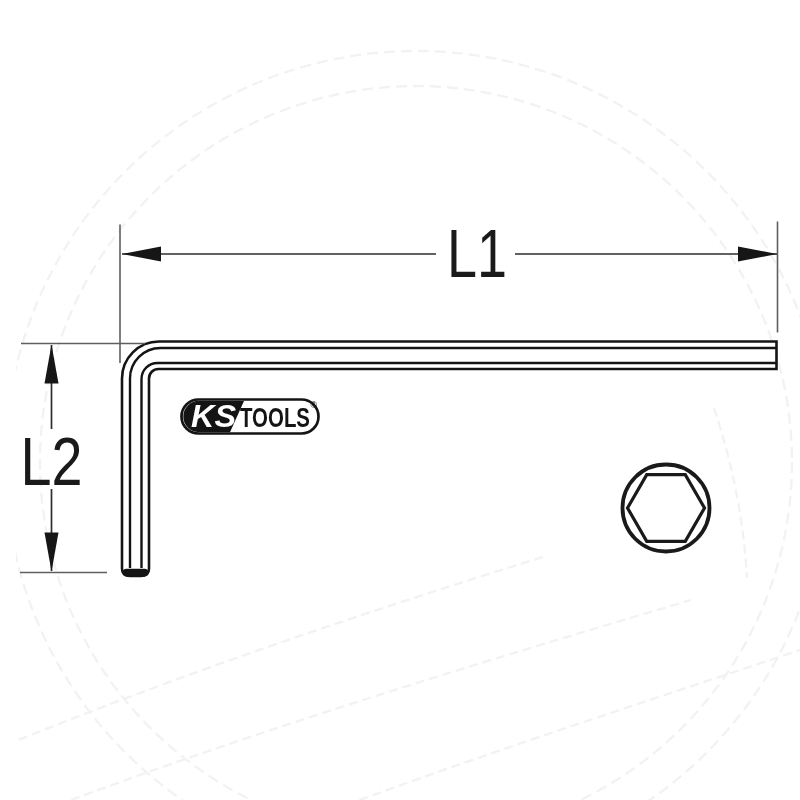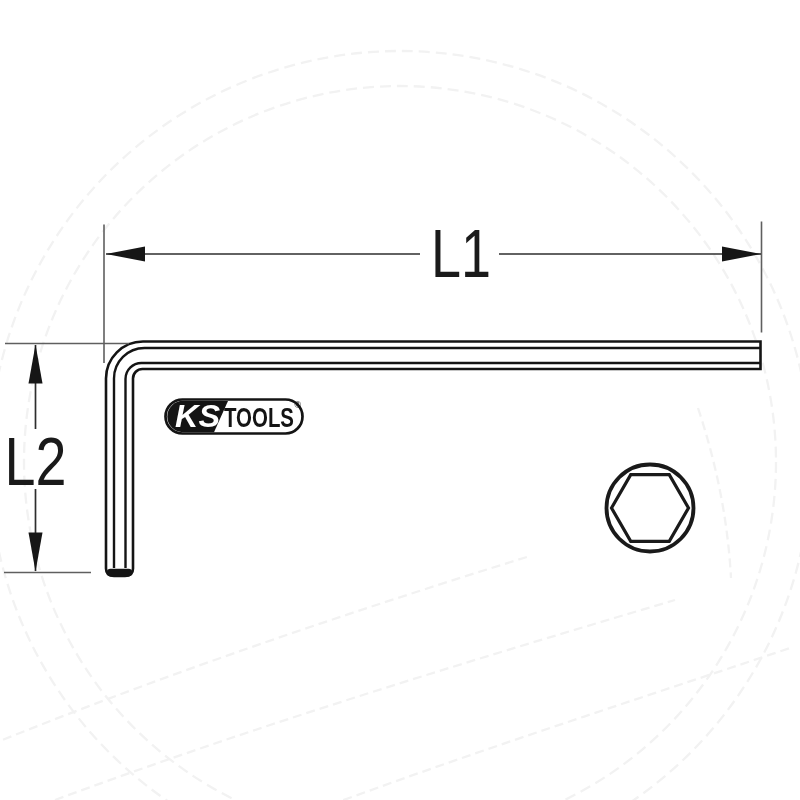--- a/index.html
+++ b/index.html
@@ -9,20 +9,21 @@
     width: 800px;
     height: 800px;
     overflow: hidden;
     font-family: "Liberation Sans", sans-serif;
   }
   .canvas {
     position: relative;
     width: 636px;
     height: 800px;
     background: #ffffff;
+    margin-left: 16px;
   }
   svg { display: block; }
   text { user-select: none; }
   .dim-text {
     font-family: "Liberation Sans", sans-serif;
     font-weight: 400;
     fill: #1a1a1a;
   }
   .logo-ks {
     font-family: "Liberation Sans", sans-serif;

